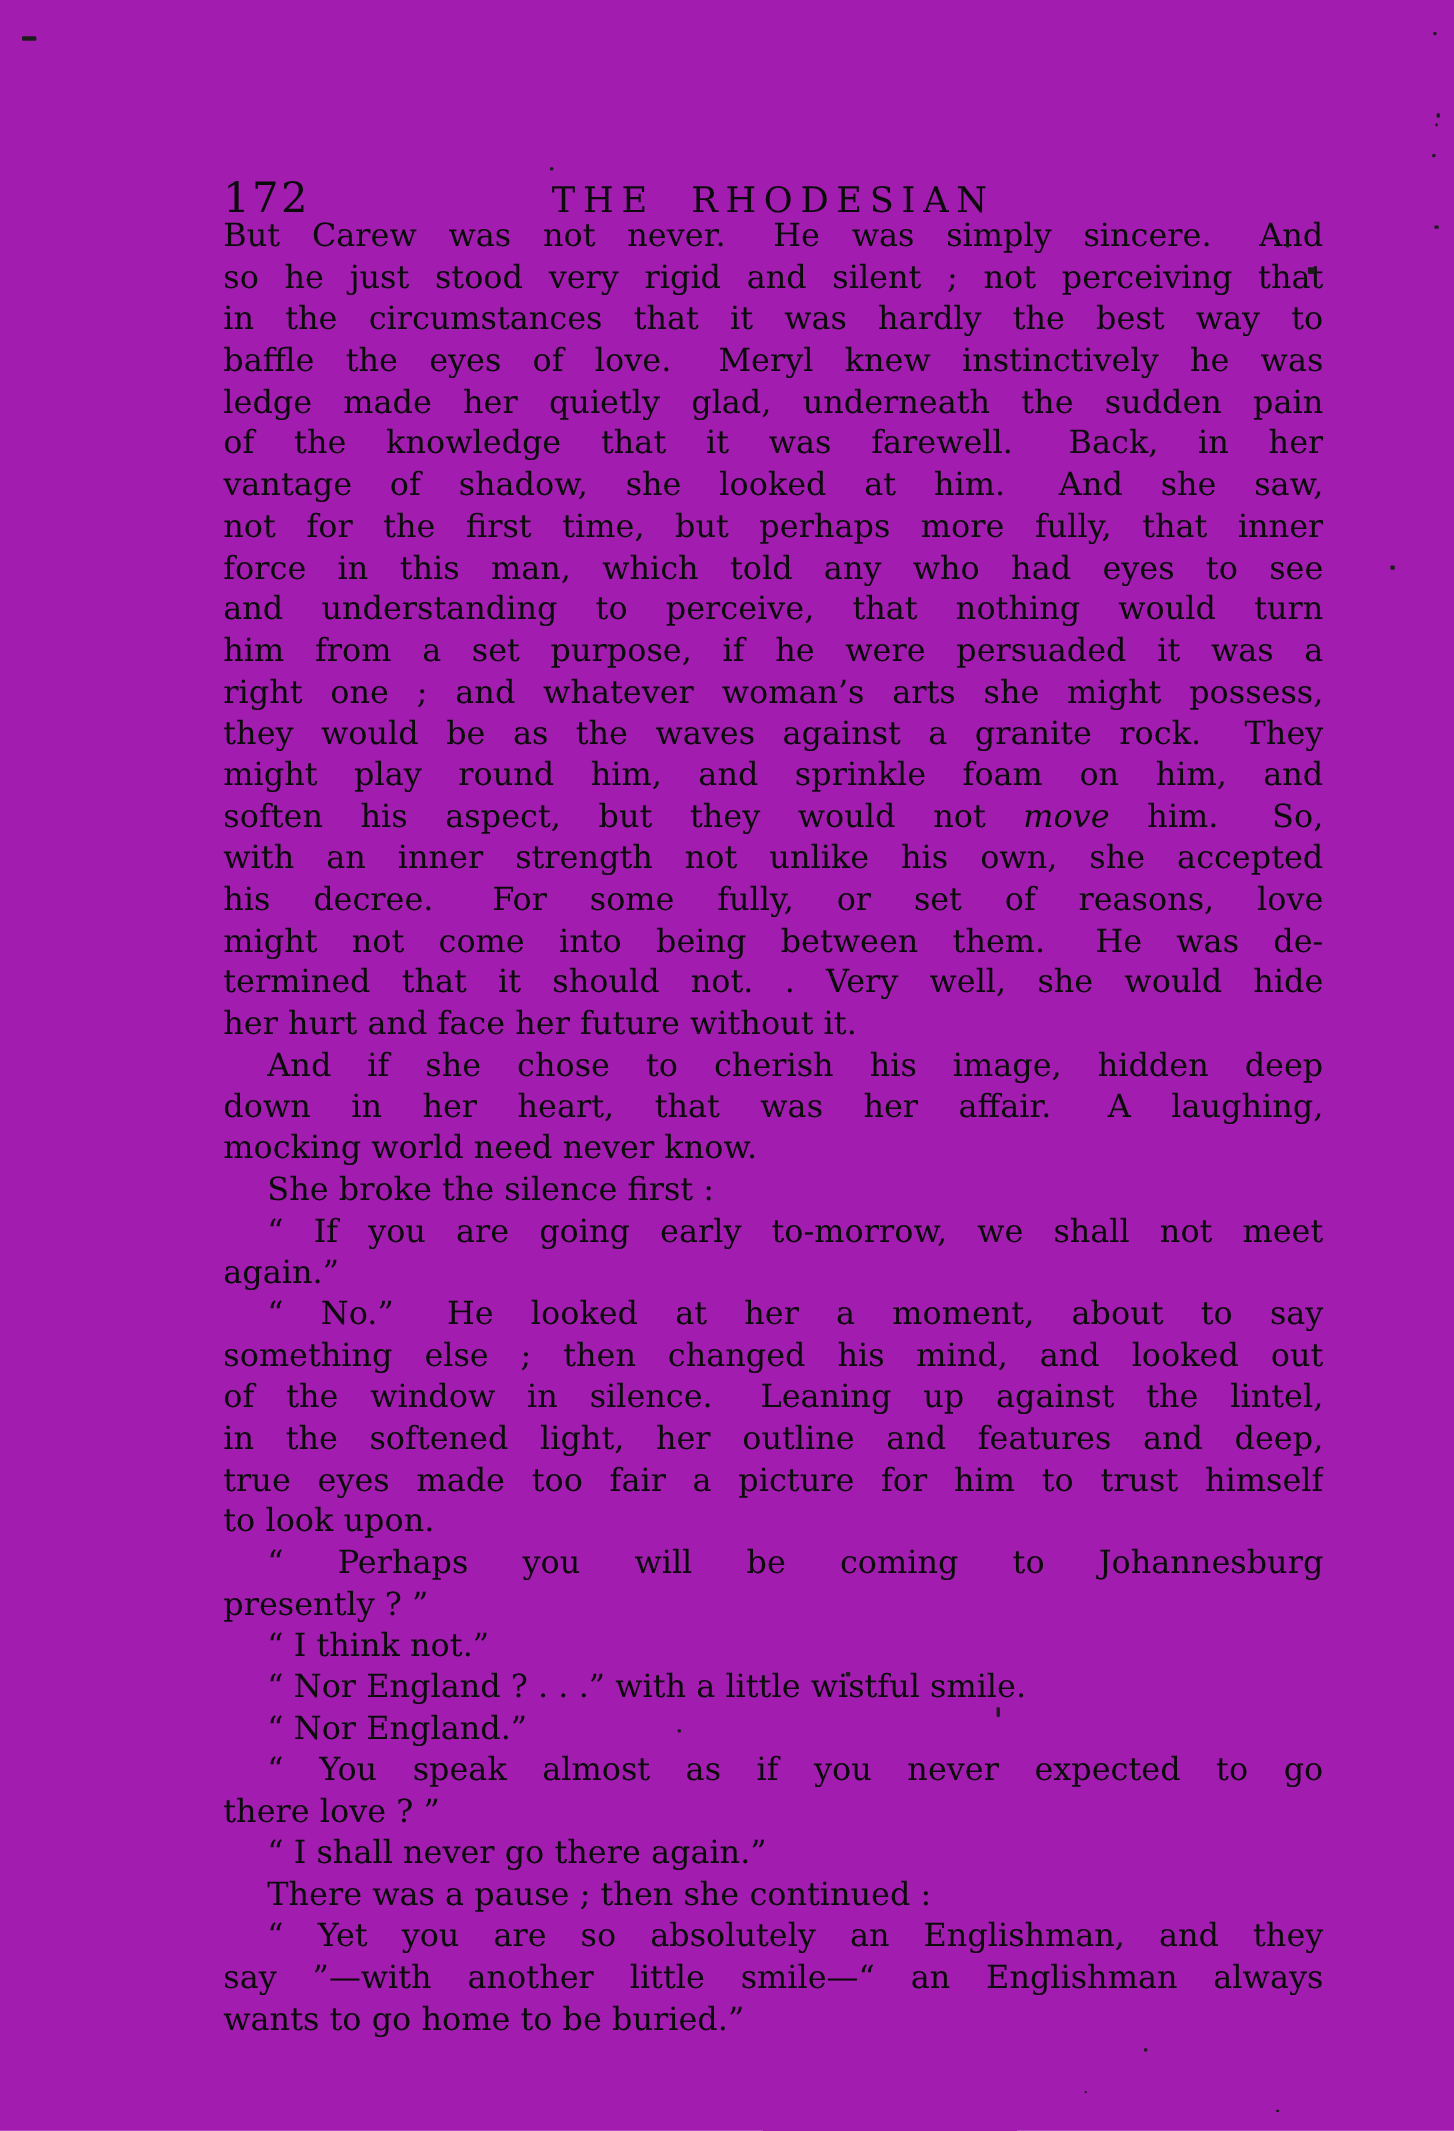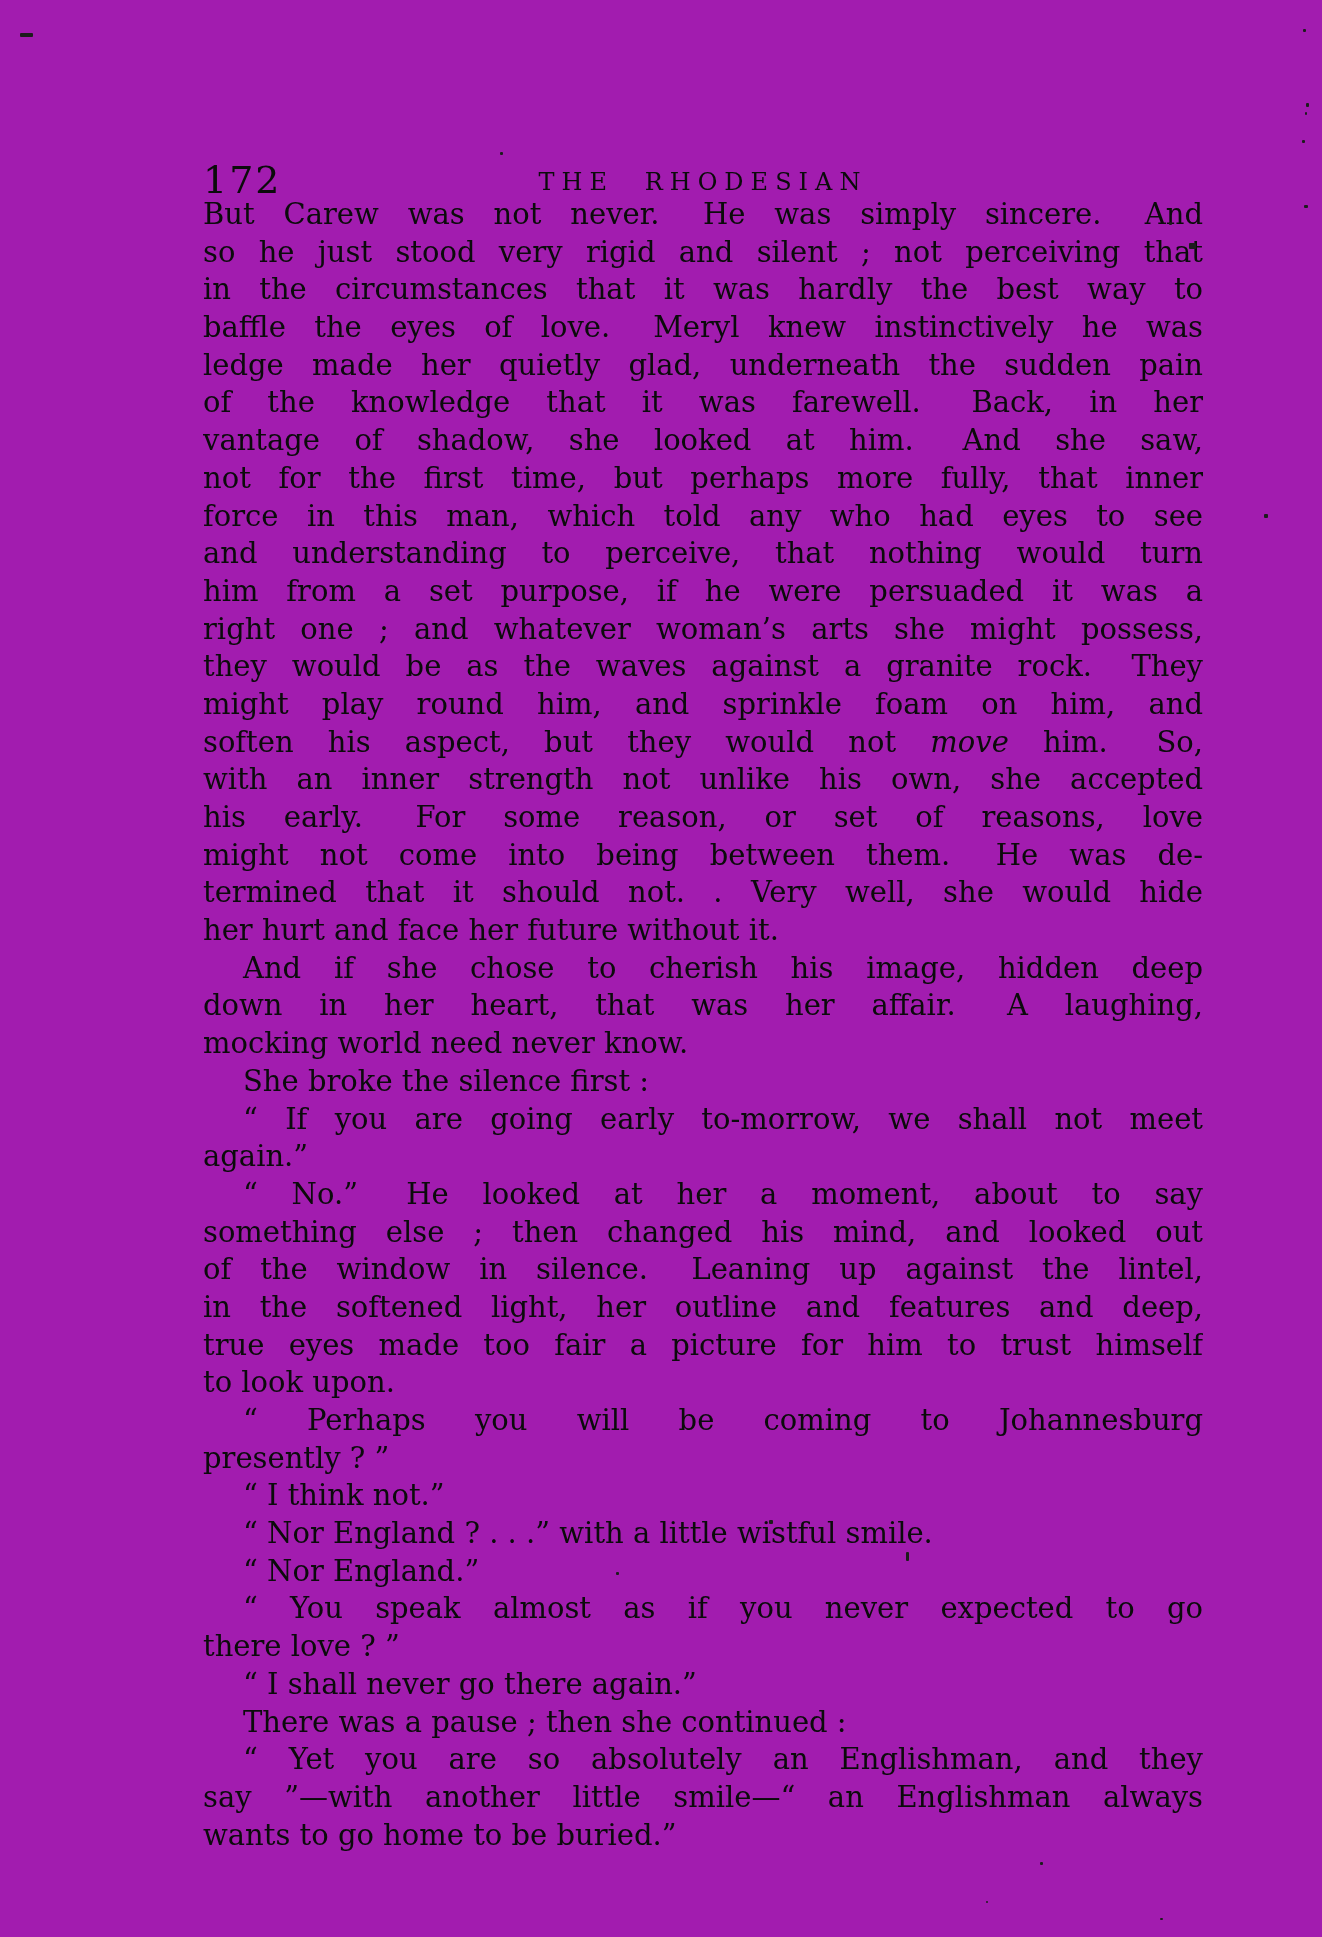--- a/index.html
+++ b/index.html
@@ -29,21 +29,21 @@
     font-size: 38px;
     line-height: 40px;
     letter-spacing: 2px;
   }
   .page-title {
     position: absolute;
     left: 0;
     top: 2px;
     width: 100%;
     text-align: center;
-    font-size: 24px;
+    font-size: 32px;
     line-height: 40px;
     letter-spacing: 7px;
     word-spacing: 16px;
     white-space: nowrap;
   }
 
   
   .body-text {
     position: absolute;
     left: 203px;
@@ -95,21 +95,21 @@
       <div class="line jl"><span>vantage of shadow, she looked at him.  And she saw,</span></div>
       <div class="line jl"><span>not for the first time, but perhaps more fully, that inner</span></div>
       <div class="line jl"><span>force in this man, which told any who had eyes to see</span></div>
       <div class="line jl"><span>and understanding to perceive, that nothing would turn</span></div>
       <div class="line jl"><span>him from a set purpose, if he were persuaded it was a</span></div>
       <div class="line jl"><span>right one ; and whatever woman’s arts she might possess,</span></div>
       <div class="line jl"><span>they would be as the waves against a granite rock.  They</span></div>
       <div class="line jl"><span>might play round him, and sprinkle foam on him, and</span></div>
       <div class="line jl"><span>soften his aspect, but they would not </span><span class="it">move</span><span> him.  So,</span></div>
       <div class="line jl"><span>with an inner strength not unlike his own, she accepted</span></div>
-      <div class="line jl"><span>his early.  For some reason, or set of reasons, love</span></div>
+      <div class="line jl"><span>his decree.  For some fully, or set of reasons, love</span></div>
       <div class="line jl"><span>might not come into being between them.  He was de-</span></div>
       <div class="line jl"><span>termined that it should not. . Very well, she would hide</span></div>
       <div class="line"><span>her hurt and face her future without it.</span></div>
       <div class="line jl ind"><span>And if she chose to cherish his image, hidden deep</span></div>
       <div class="line jl"><span>down in her heart, that was her affair.  A laughing,</span></div>
       <div class="line"><span>mocking world need never know.</span></div>
       <div class="line ind"><span>She broke the silence first :</span></div>
       <div class="line jl ind"><span>“ If you are going early to-morrow, we shall not meet</span></div>
       <div class="line"><span>again.”</span></div>
       <div class="line jl ind"><span>“ No.”  He looked at her a moment, about to say</span></div>

